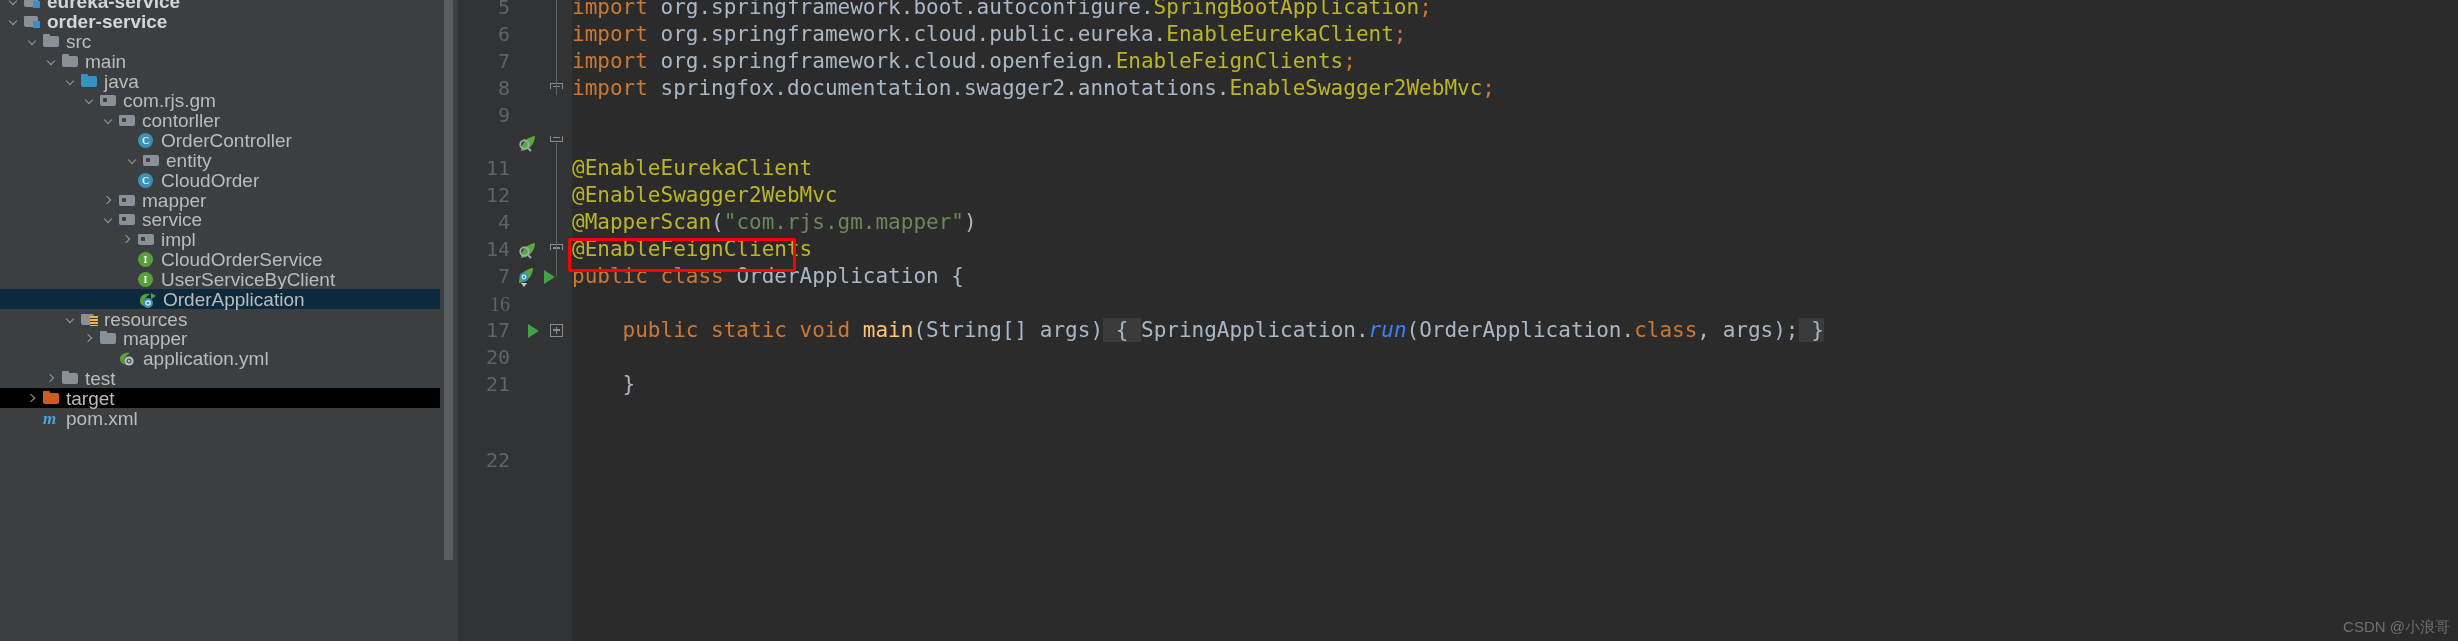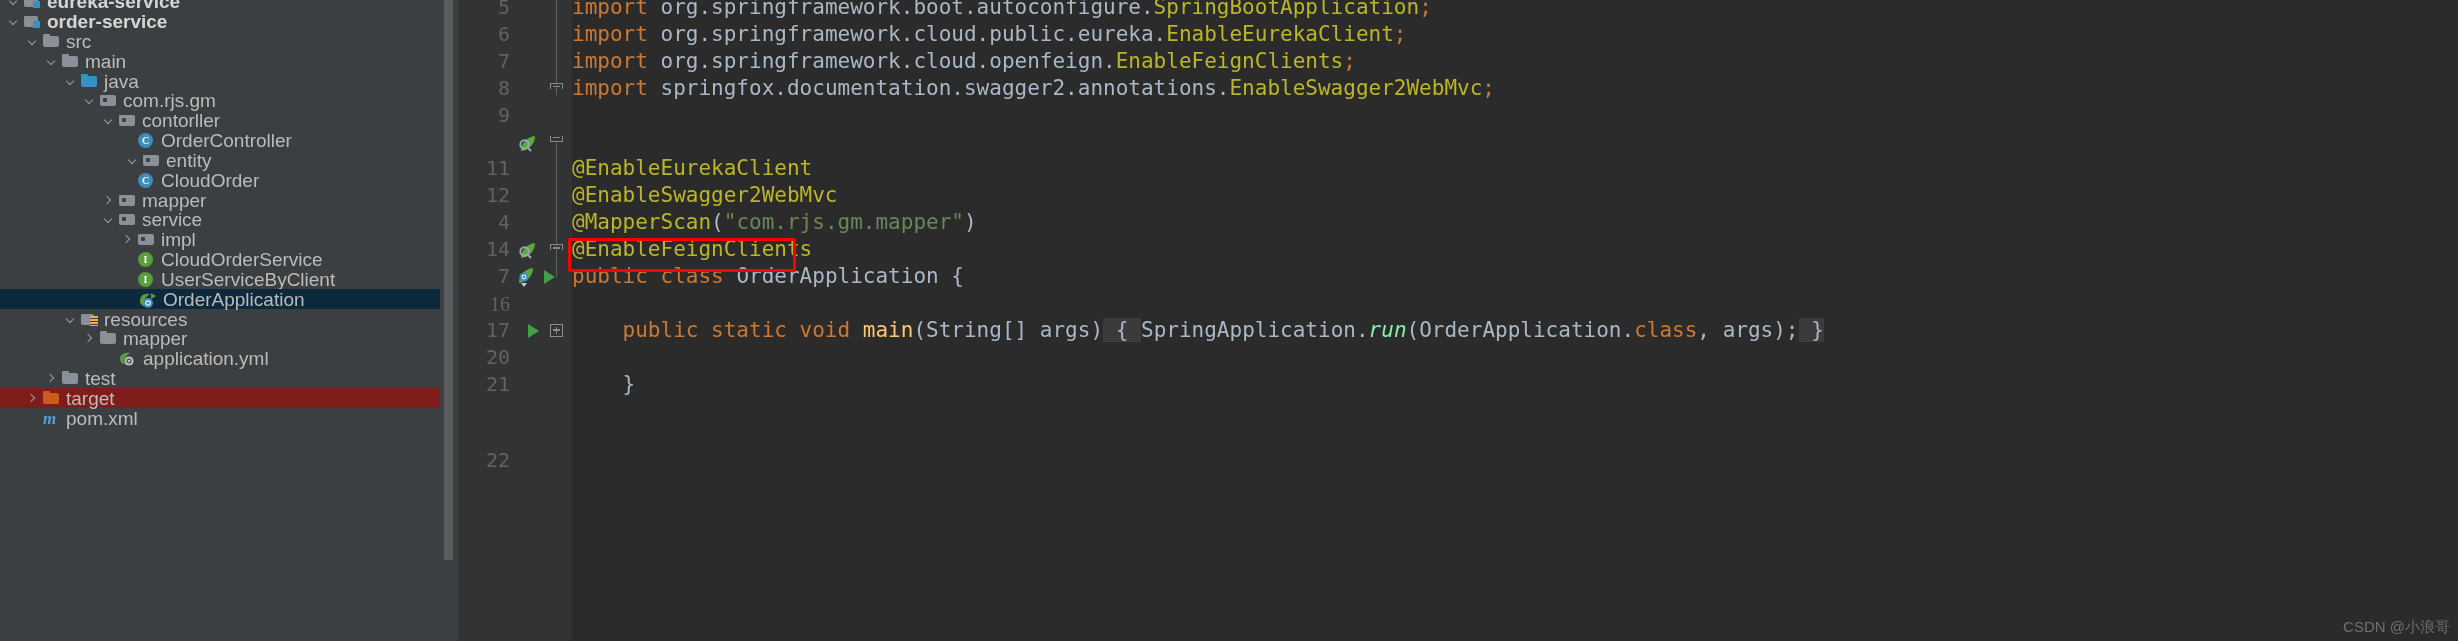--- a/index.html
+++ b/index.html
@@ -15,21 +15,21 @@
     width:440px;height:641px;background:#3c3f41;
     position:relative;flex:0 0 440px;
     font-size:19px;color:#bbbbbb;
     overflow:hidden;
   }
   .row{
     height:19.8px;display:flex;align-items:center;
     white-space:nowrap;position:relative;
   }
   .row.sel{background:#0d293e;}
-  .row.tgt{background:#7f1d1d;}
+  .row.tgt{background:#000000;}
   .arrow{
     width:13px;height:13px;flex:0 0 13px;margin-right:3px;
     position:relative;
   }
   .arrow.open::before,.arrow.closed::before{
     content:"";position:absolute;border-right:1.6px solid #9a9a9a;
     border-bottom:1.6px solid #9a9a9a;width:5px;height:5px;
     left:2px;top:3px;
   }
   .arrow.open::before{transform:rotate(45deg);}
@@ -139,21 +139,21 @@
   .ctext{position:absolute;left:132px;right:0;color:#a9b7c6;}
   .foldline{
     position:absolute;left:116px;width:1px;background:#606366;
   }
   
   .kw{color:#cc7832;}
   .ann{color:#bbb529;}
   .str{color:#6a8759;}
   .id{color:#a9b7c6;}
   .fn{color:#ffc66d;}
-  .stat{color:#86efac;font-style:italic;}
+  .stat{color:#3b82f6;font-style:italic;}
   .brace{color:#a9b7c6;}
   .fold-bg{background:#3b3b3b;}
   .fold-box{
     position:absolute;width:13px;height:13px;border:1.5px solid #8c8c8c;
     box-sizing:border-box;
   }
   .fold-box .h{position:absolute;left:2px;top:4.5px;width:7px;height:1.5px;background:#8c8c8c;}
   .fold-box .v{position:absolute;left:4.5px;top:2px;width:1.5px;height:7px;background:#8c8c8c;}
   .fold-cap-top{
     position:absolute;width:13px;height:6px;border:1.5px solid #8c8c8c;border-top:none;

